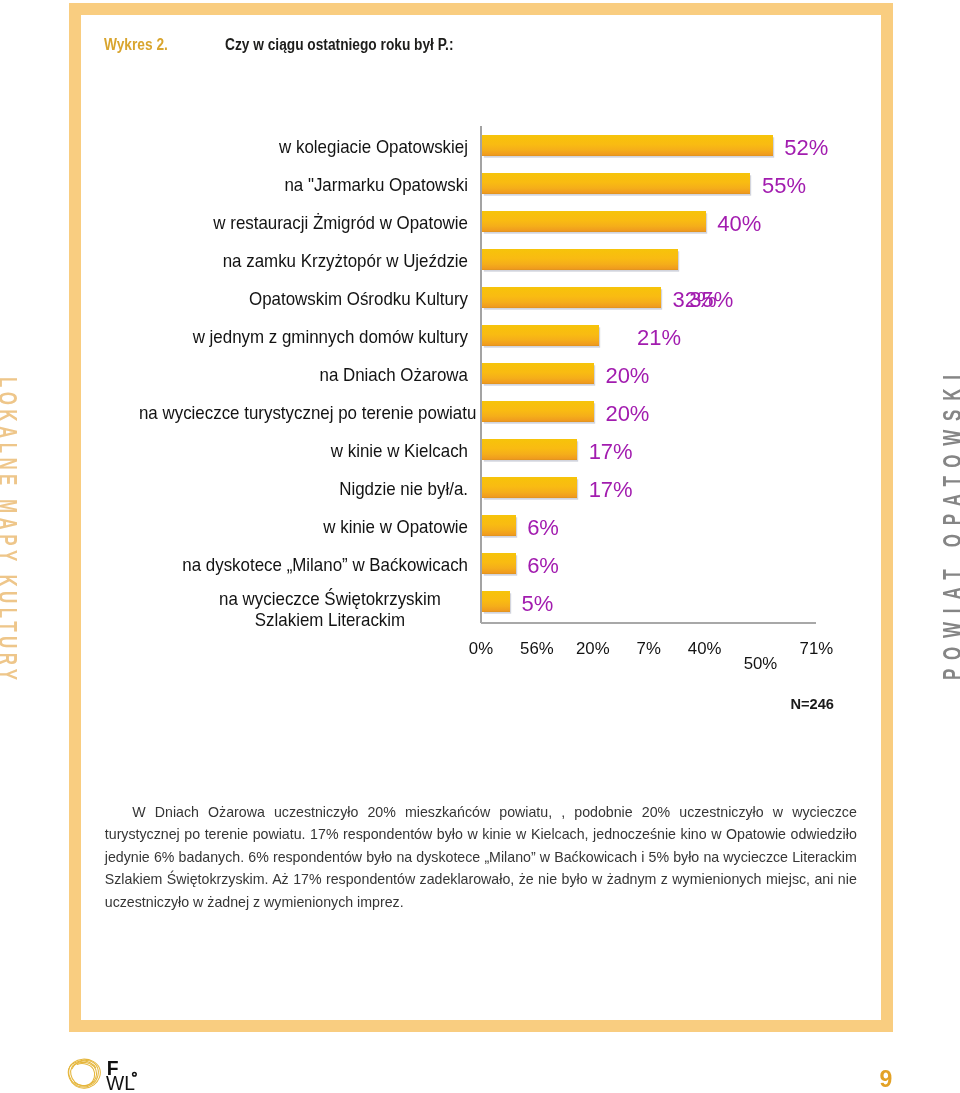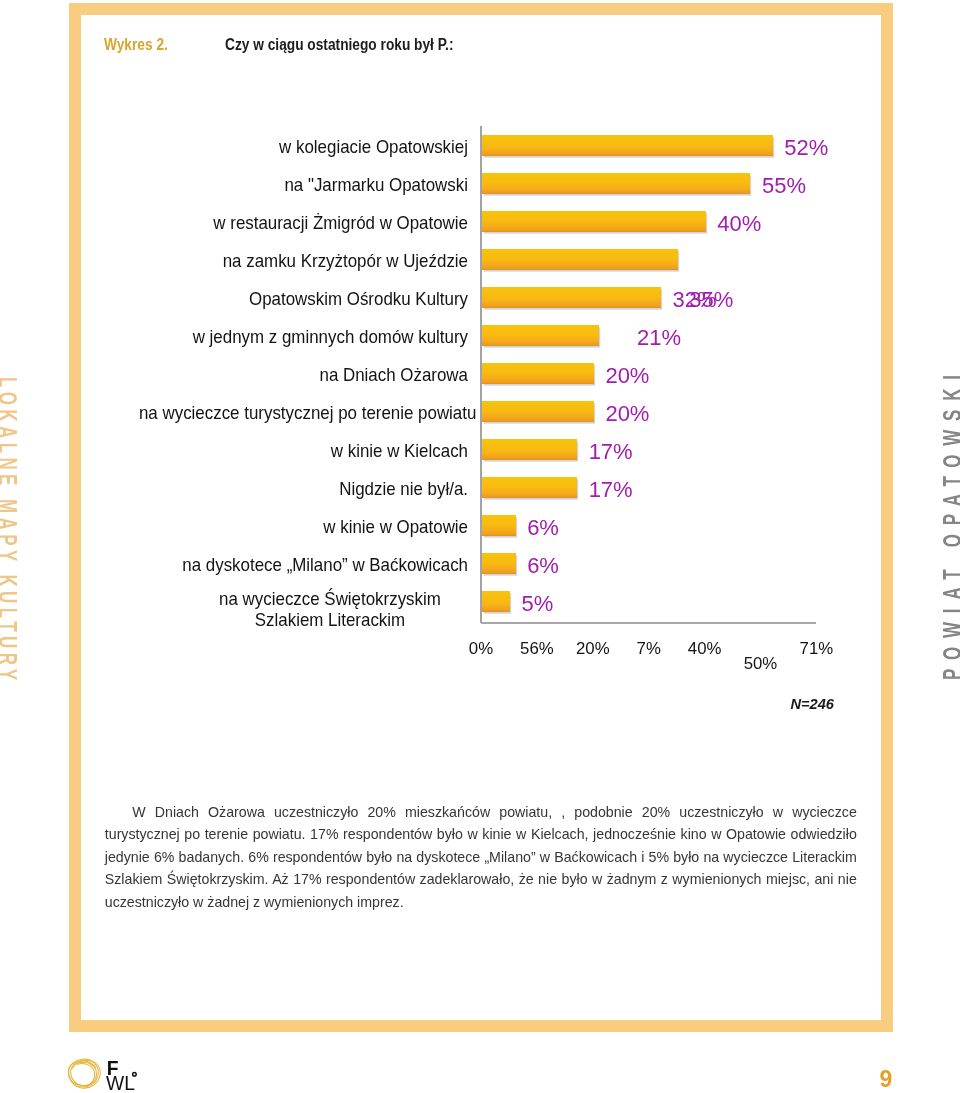--- a/index.html
+++ b/index.html
@@ -12,21 +12,21 @@
   .vert{position:absolute;font-weight:bold;font-size:22px;white-space:nowrap;transform-origin:0 0;line-height:1;}
   .side-left .vert{color:#eec68a;letter-spacing:5.8px;}
   .side-right .vert{color:#858585;letter-spacing:11.5px;}
   .chart{position:absolute;left:0;top:0;width:960px;height:1093px;}
   .axis-v{position:absolute;background:#a3a3a3;width:2px;}
   .axis-h{position:absolute;background:#a8a8a8;height:1.7px;}
   .bar{position:absolute;height:21.6px;background:linear-gradient(to bottom,#f6c40a 0%,#f8c00d 18%,#f9bb12 45%,#f5ae1a 72%,#ef9a1f 95%,#d9901e 100%);box-shadow:1.5px 2px 0 -0.3px rgba(195,197,210,0.75);}
   .barlbl{position:absolute;font-size:22px;color:#a21caf;line-height:20px;white-space:nowrap;}
   .catlbl{position:absolute;font-size:18.5px;color:#131313;text-align:right;line-height:21px;transform:scaleX(0.914);transform-origin:100% 50%;}
   .ticklbl{position:absolute;font-size:16.8px;color:#131313;text-align:center;line-height:20px;}
-  .nval{position:absolute;font-size:14.6px;font-weight:bold;font-style:italic;color:#1a1a1a;}
+  .nval{position:absolute;font-size:14.6px;font-weight:bold;color:#1a1a1a;}
   .para{position:absolute;left:104.8px;top:801px;width:752px;font-size:14.2px;line-height:22.4px;color:#363636;text-align:justify;text-indent:27.5px;}
   .pagenum{position:absolute;left:879.5px;top:1067.5px;color:#e3a226;font-weight:bold;font-size:23px;line-height:23px;}
   .logo{position:absolute;left:61px;top:1051px;opacity:0.999;}
 </style>
 </head>
 <body>
 
 <div class="page">
   <div class="frame"></div>
   <div class="hdr-label">Wykres 2.</div>

